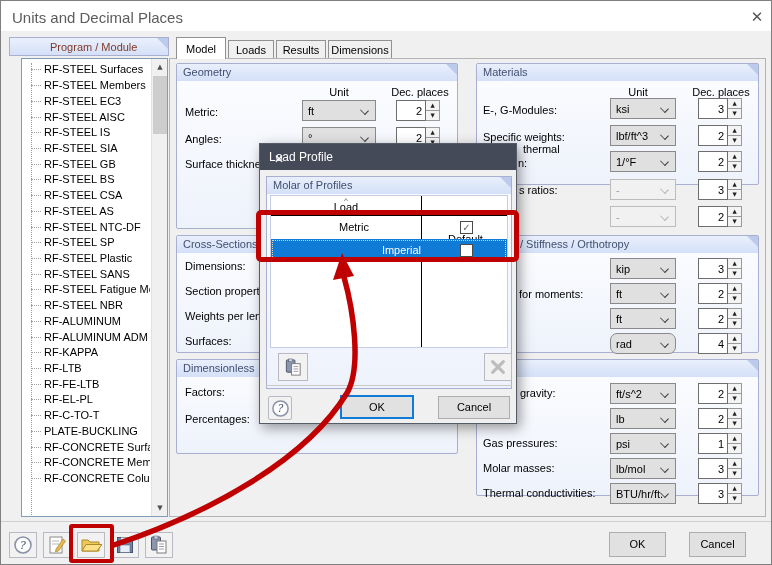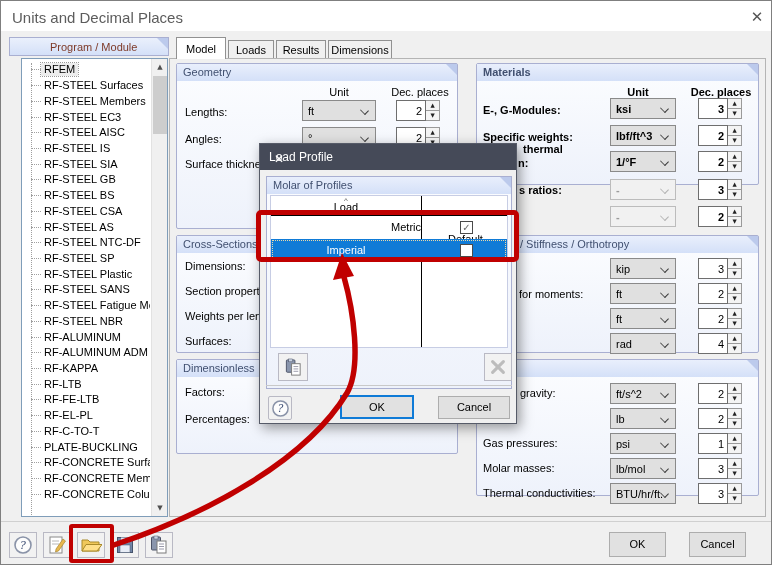--- a/index.html
+++ b/index.html
@@ -106,24 +106,20 @@
     <span id="main-close">✕</span>
   </div>
 
   <div id="sidebar-header" class="band">
     <span>Program / Module</span>
     <i class="fold"></i>
   </div>
   <div id="listbox">
     <div id="vdots"></div>
     <div id="module-list">
-        <div class="mitem sel">
-          <span class="tree"></span>
-          <span class="mlabel">RFEM</span>
-        </div>
         <div class="mitem">
           <span class="tree"></span>
           <span class="mlabel">RF-STEEL Surfaces</span>
         </div>
         <div class="mitem">
           <span class="tree"></span>
           <span class="mlabel">RF-STEEL Members</span>
         </div>
         <div class="mitem">
           <span class="tree"></span>
@@ -239,21 +235,21 @@
   <div class="tab inactive" style="left:275px;top:39px;width:50px;height:18px;line-height:18px;">Results</div>
   <div class="tab inactive" style="left:327px;top:39px;width:64px;height:18px;line-height:18px;">Dimensions</div>
 
   <div class="gbox" style="left:175px;top:62px;width:282px;height:166px;">
     <div class="gband">
       <span class="gtitle">Geometry</span>
       <i class="fold"></i>
     </div>
     <span class="colhdr" style="left:125px;top:22px;width:74px;">Unit</span>
     <span class="colhdr" style="left:213px;top:22px;width:60px;">Dec. places</span>
-    <span class="lbl" style="left:8px;top:42px;">Lengths:</span>
+    <span class="lbl" style="left:8px;top:42px;">Metric:</span>
     <div class="combo" style="left:125px;top:36px;">ft</div>
     <div class="spinner" style="left:219px;top:36px;">
       <div class="sval">2</div>
       <div class="sbtns">
           <div class="sb2">▲</div>
           <div class="sb2">▼</div>
         </div>
     </div>
     <span class="lbl" style="left:8px;top:69px;">Angles:</span>
     <div class="combo" style="left:125px;top:63px;">°</div>
@@ -280,21 +276,21 @@
 
   <div class="gbox" style="left:175px;top:358px;width:282px;height:95px;">
     <div class="gband">
       <span class="gtitle">Dimensionless</span>
       <i class="fold"></i>
     </div>
     <span class="lbl" style="left:8px;top:26px;">Factors:</span>
     <span class="lbl" style="left:8px;top:53px;">Percentages:</span>
   </div>
 
-  <div class="gbox" style="left:475px;top:62px;width:283px;height:122px;font-weight:bold;">
+  <div class="gbox" style="left:475px;top:62px;width:283px;height:122px;">
     <div class="gband">
       <span class="gtitle">Materials</span>
       <i class="fold"></i>
     </div>
     <span class="colhdr" style="left:125px;top:22px;width:72px;">Unit</span>
     <span class="colhdr" style="left:213px;top:22px;width:62px;">Dec. places</span>
 
     <span class="lbl" style="left:6px;top:40px;">E-, G-Modules:</span>
     <div class="combo narrow" style="left:133px;top:34px;">ksi</div>
     <div class="spinner" style="left:221px;top:34px;">
@@ -369,21 +365,21 @@
         </div>
     </div>
     <div class="combo narrow" style="left:133px;top:72px;">ft</div>
     <div class="spinner" style="left:221px;top:72px;">
       <div class="sval">2</div>
       <div class="sbtns">
           <div class="sb2">▲</div>
           <div class="sb2">▼</div>
         </div>
     </div>
-    <div class="combo narrow" style="left:133px;top:97px;">rad</div>
+    <div class="combo narrow" style="left:133px;top:97px;border-radius:7px;">rad</div>
     <div class="spinner" style="left:221px;top:97px;">
       <div class="sval">4</div>
       <div class="sbtns">
           <div class="sb2">▲</div>
           <div class="sb2">▼</div>
         </div>
     </div>
   </div>
 
   <div class="gbox" style="left:475px;top:358px;width:283px;height:137px;">
@@ -446,25 +442,25 @@
         <span class="gtitle">Molar of Profiles</span>
         <i class="fold"></i>
       </div>
       <div id="ptable">
         <span id="sortglyph">^</span>
         <span class="pcell" style="left:0;top:5px;width:150px;">Load</span>
         <span class="pcell" style="left:151px;top:5px;width:87px;margin-top:32px;">Default</span>
         <div id="phead-line"></div>
         <div id="pdivider"></div>
         <div class="prow" style="top:20px;">
-          <span class="pcell" style="left:0;top:5px;width:150px;text-align:right;">Metric</span>
+          <span class="pcell" style="left:8px;top:5px;width:150px;">Metric</span>
           <div class="cbx" style="left:189px;top:5px;">✓</div>
         </div>
         <div class="prow sel" style="top:43px;">
-          <span class="pcell" style="left:0;top:5px;width:150px;">Imperial</span>
+          <span class="pcell" style="left:0;top:5px;width:150px;text-align:right;">Imperial</span>
           <div class="cbx" style="left:189px;top:5px;"></div>
         </div>
       </div>
       <div class="iconbtn" style="left:11px;top:176px;width:30px;height:28px;">
         <svg width="19" height="19" viewBox="0 0 20 20">
           <rect x="2.5" y="2" width="9" height="13" rx="1" fill="#8a96ad" stroke="#4d5468"></rect>
           <rect x="5" y="1" width="4" height="3" fill="#c9d2e2" stroke="#4d5468" stroke-width=".5"></rect>
           <rect x="8" y="6" width="9" height="12" fill="#ffffff" stroke="#7a7a7a"></rect>
           <line x1="10" y1="9" x2="15" y2="9" stroke="#99a"></line>
             <line x1="10" y1="11.5" x2="15" y2="11.5" stroke="#99a"></line>

